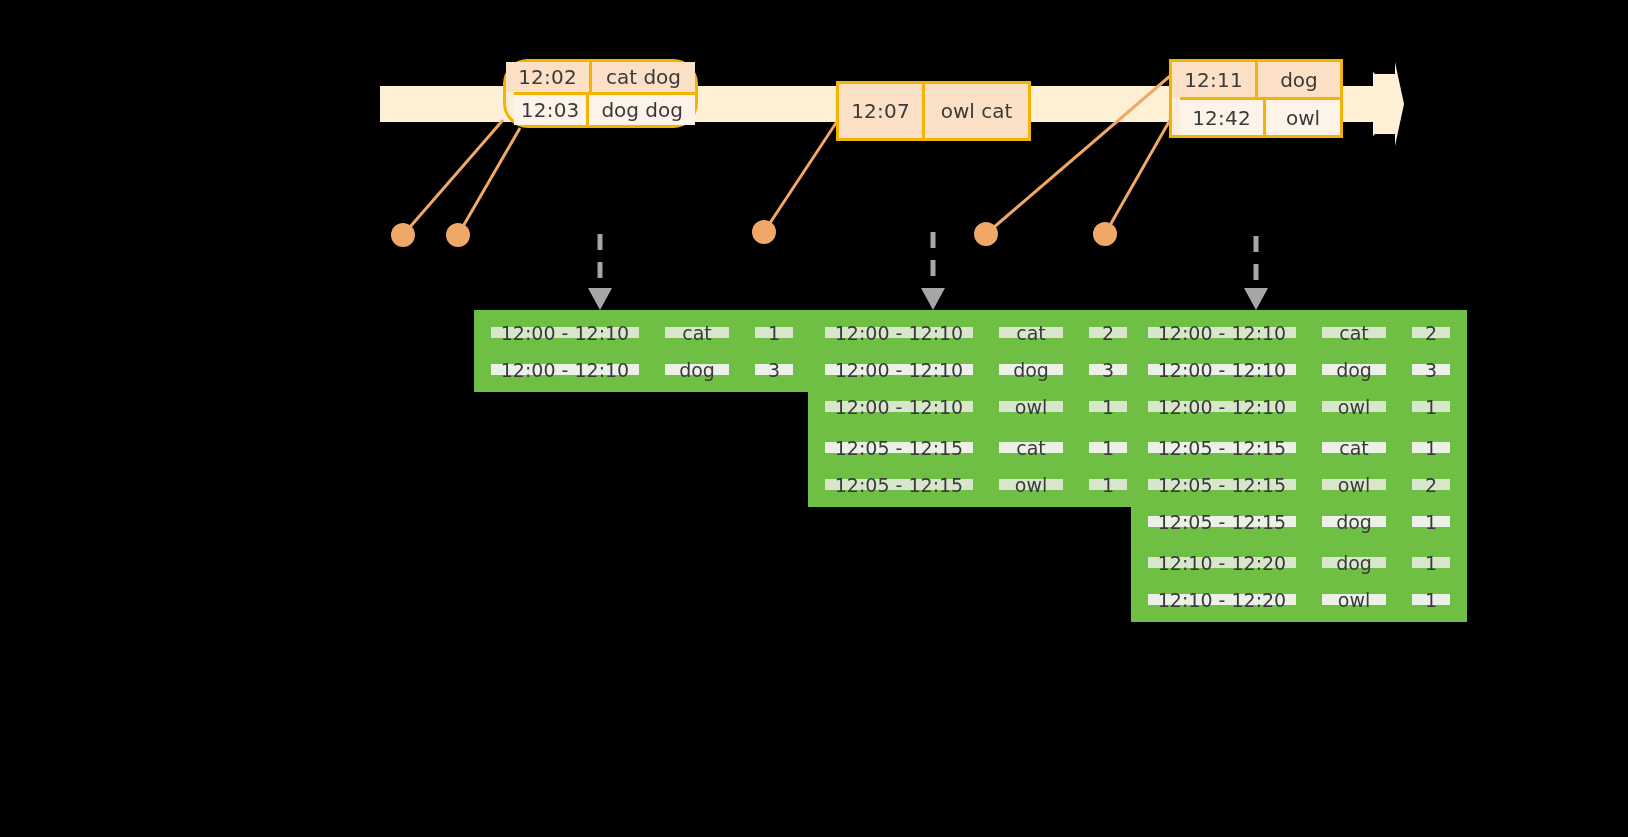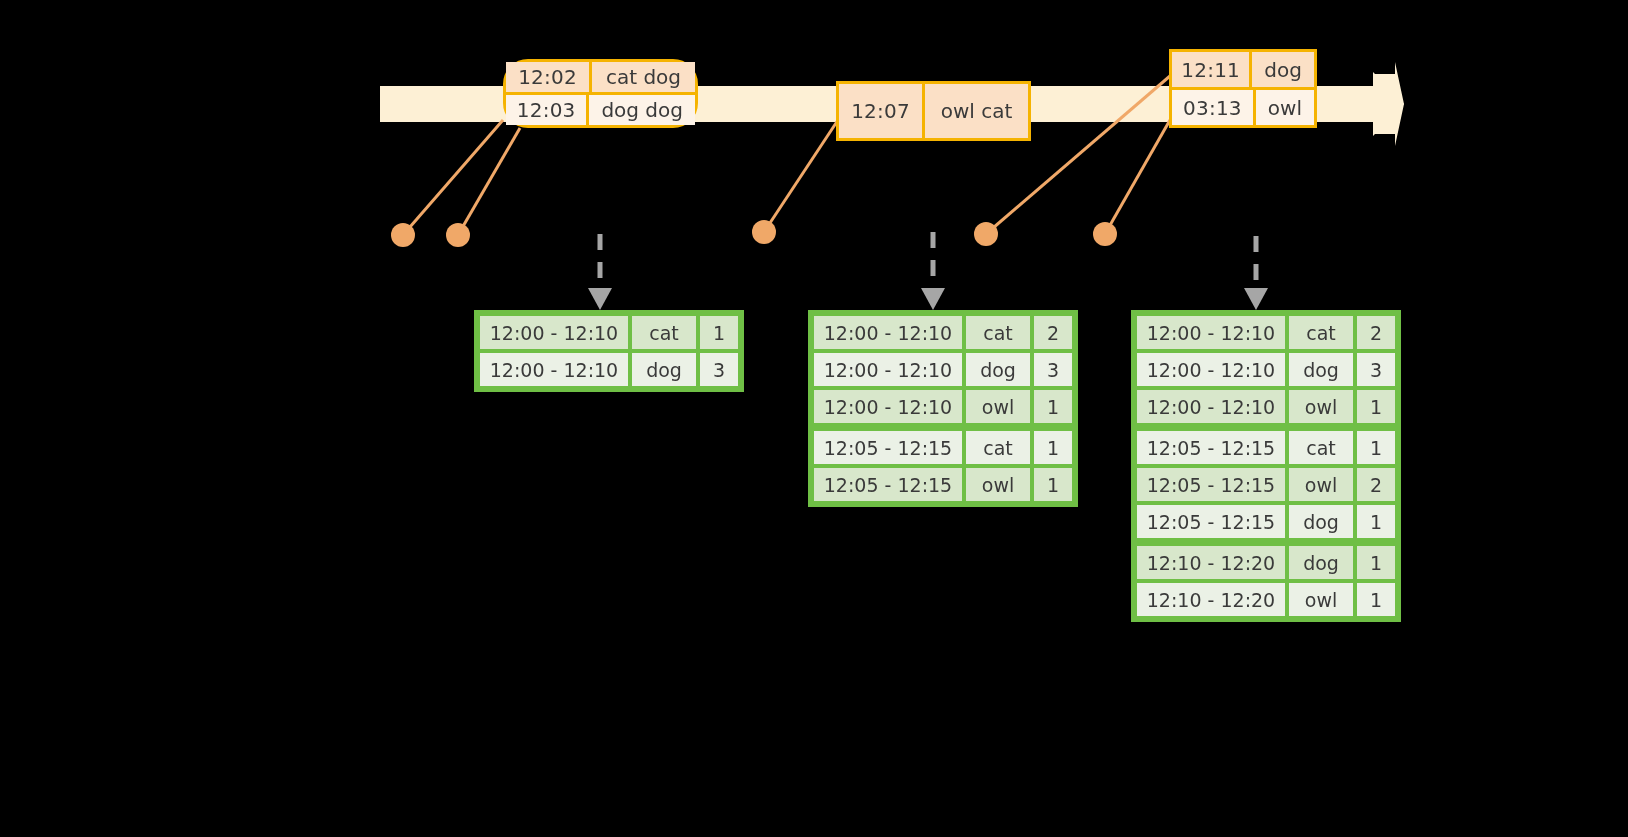--- a/index.html
+++ b/index.html
@@ -37,20 +37,21 @@
     flex-direction: column;
     background: #FDEEDC;
   }
   .event-row {
     display: flex;
     flex: 1 1 0;
     box-sizing: border-box;
   }
   .event-row + .event-row {
     border-top: 3px solid #F5B301;
+    margin-left: 8px;
   }
   .event-row.shade-dark { background: #FBE0C6; }
   .event-row.shade-light { background: #FDF3E8; }
   .ev-time {
     width: 86px;
     box-sizing: border-box;
     border-right: 3px solid #F5B301;
     display: flex;
     align-items: center;
     justify-content: center;
@@ -85,21 +86,21 @@
   }
   .tr.dark  .td { background: #D8E7CB; }
   .tr.light .td { background: #EBF1E6; }
   .td {
     box-sizing: border-box;
     display: flex;
     align-items: center;
     justify-content: center;
     font-size: 19px;
     color: #3a3a3a;
-    margin: 2px;
+    margin: 13px;
     white-space: nowrap;
   }
   .td-window { width: 148px; }
   .td-word   { width: 64px; }
   .td-count  { width: 38px; }
   .grp-sep { height: 4px; background: #6FBF45; }
 </style>
 </head>
 <body>
 
@@ -151,27 +152,27 @@
     </div>
   </div>
 
   <div class="event-box" style="left:836px; top:81px; width:195px; height:60px;">
     <div class="event-row shade-dark">
       <div class="ev-time">12:07</div>
       <div class="ev-words">owl cat</div>
     </div>
   </div>
 
-  <div class="event-box" style="left:1169px; top:49px; width:148px; height:79px;">
+  <div class="event-box" style="left:1169px; top:59px; width:174px; height:79px;">
     <div class="event-row shade-dark">
       <div class="ev-time">12:11</div>
       <div class="ev-words">dog</div>
     </div>
     <div class="event-row shade-light">
-      <div class="ev-time">03:13</div>
+      <div class="ev-time">12:42</div>
       <div class="ev-words">owl</div>
     </div>
   </div>
 
   <div class="result-table" style="left:474px; top:310px;">
     <div class="tr dark">
       <div class="td td-window">12:00 - 12:10</div>
       <div class="td td-word">cat</div>
       <div class="td td-count">1</div>
     </div>

